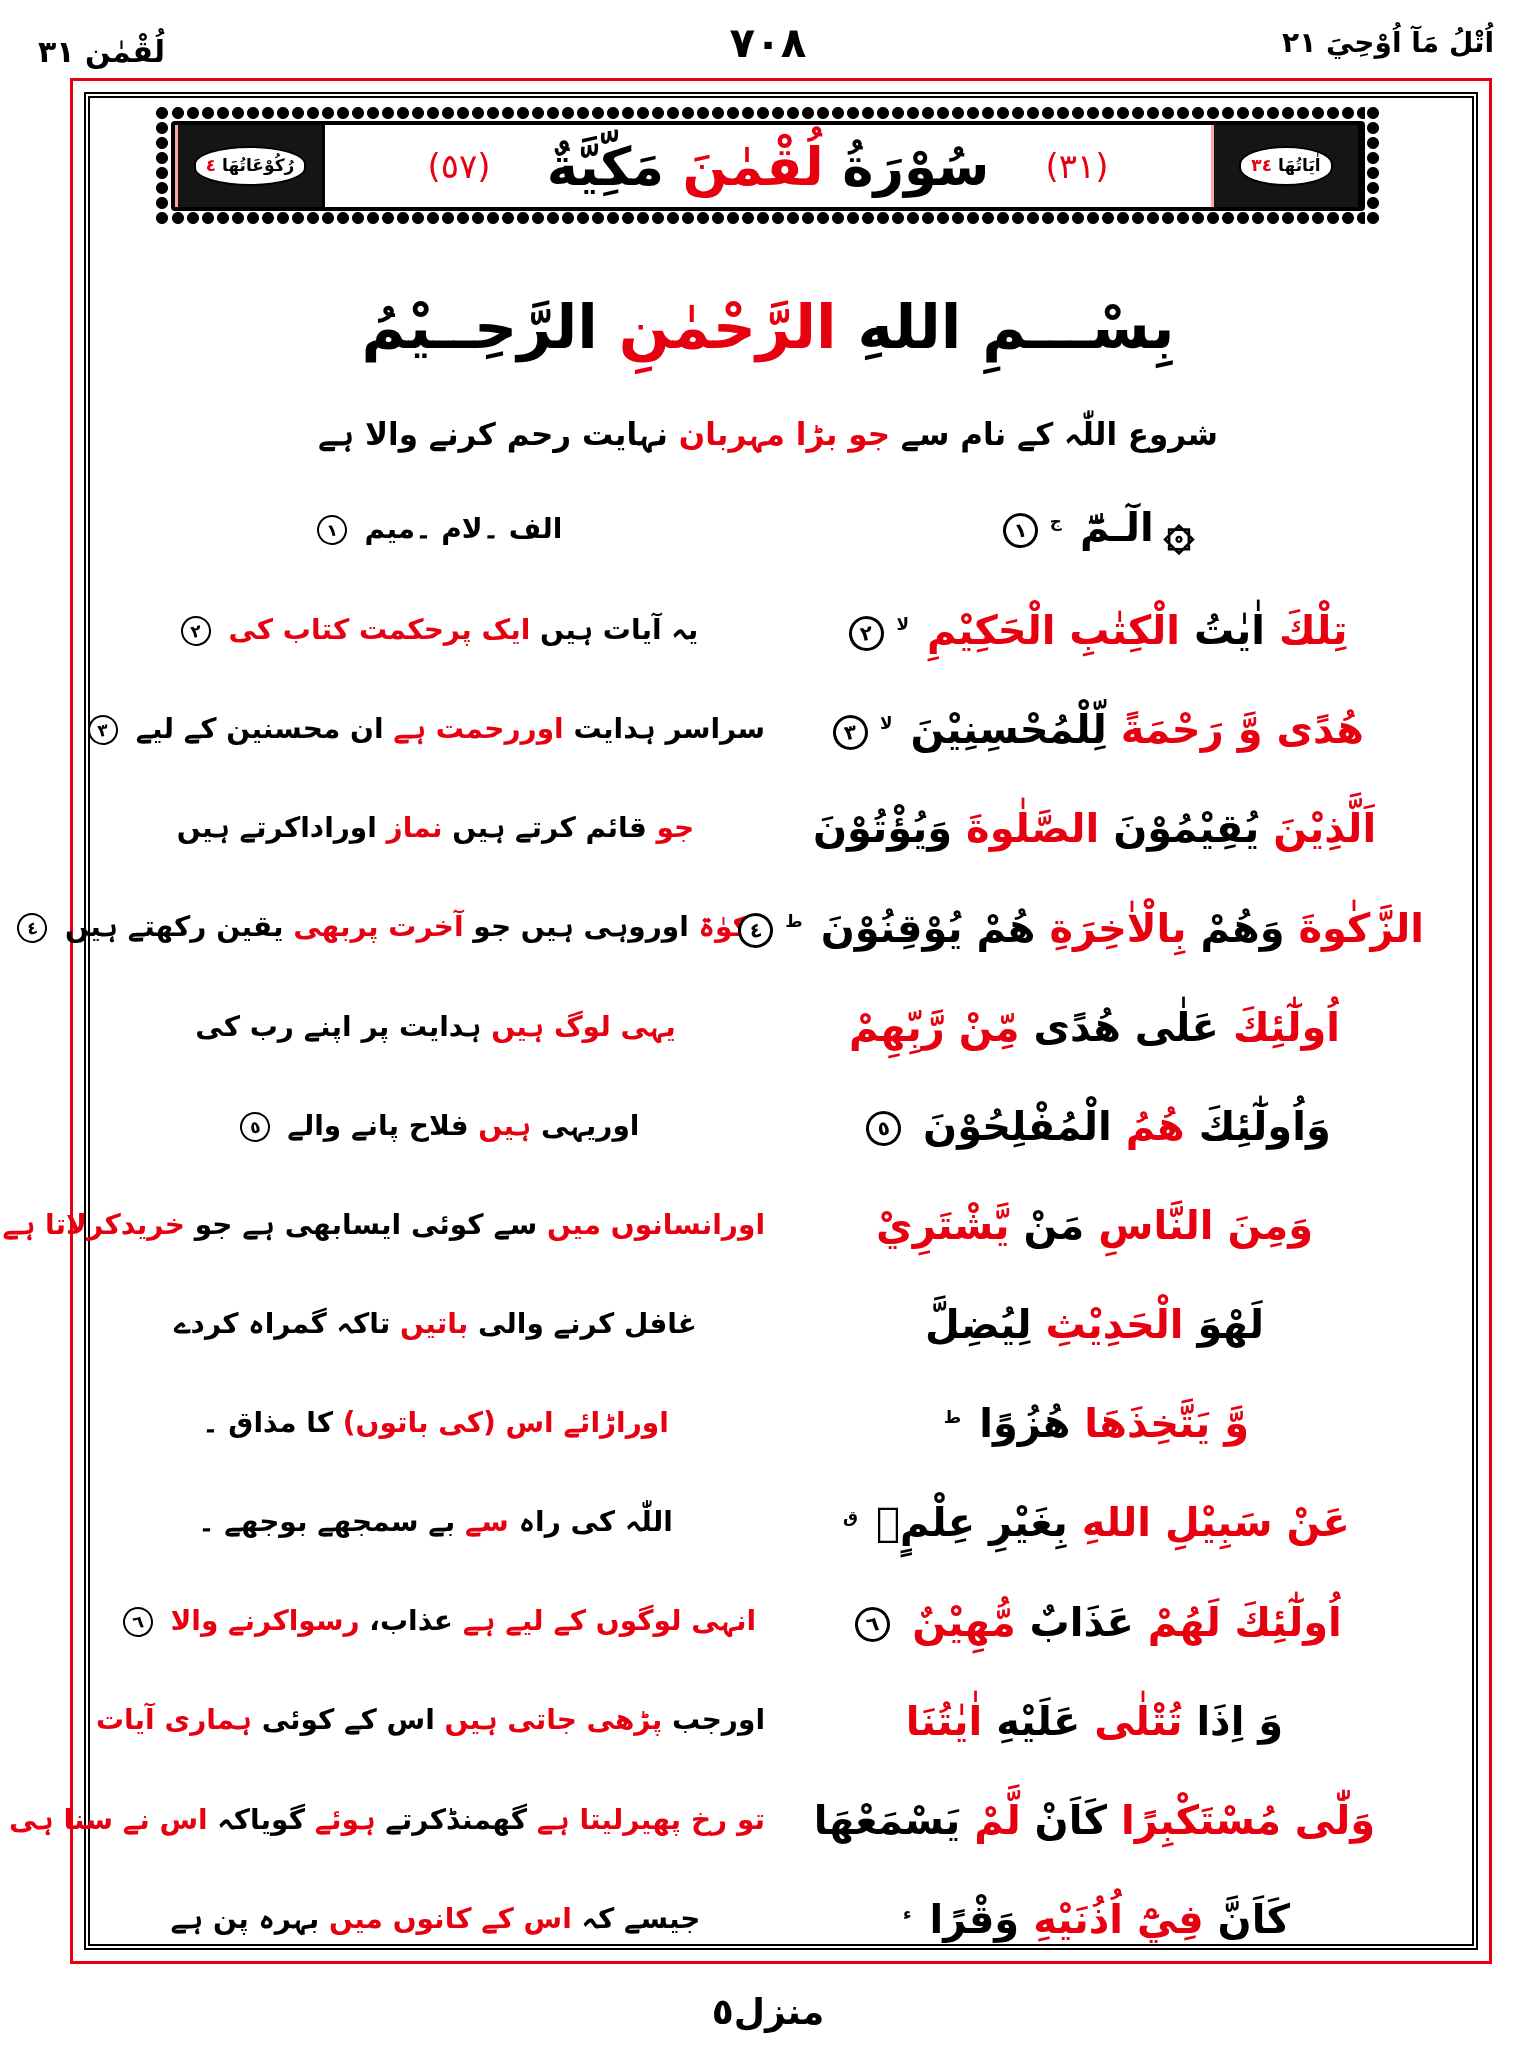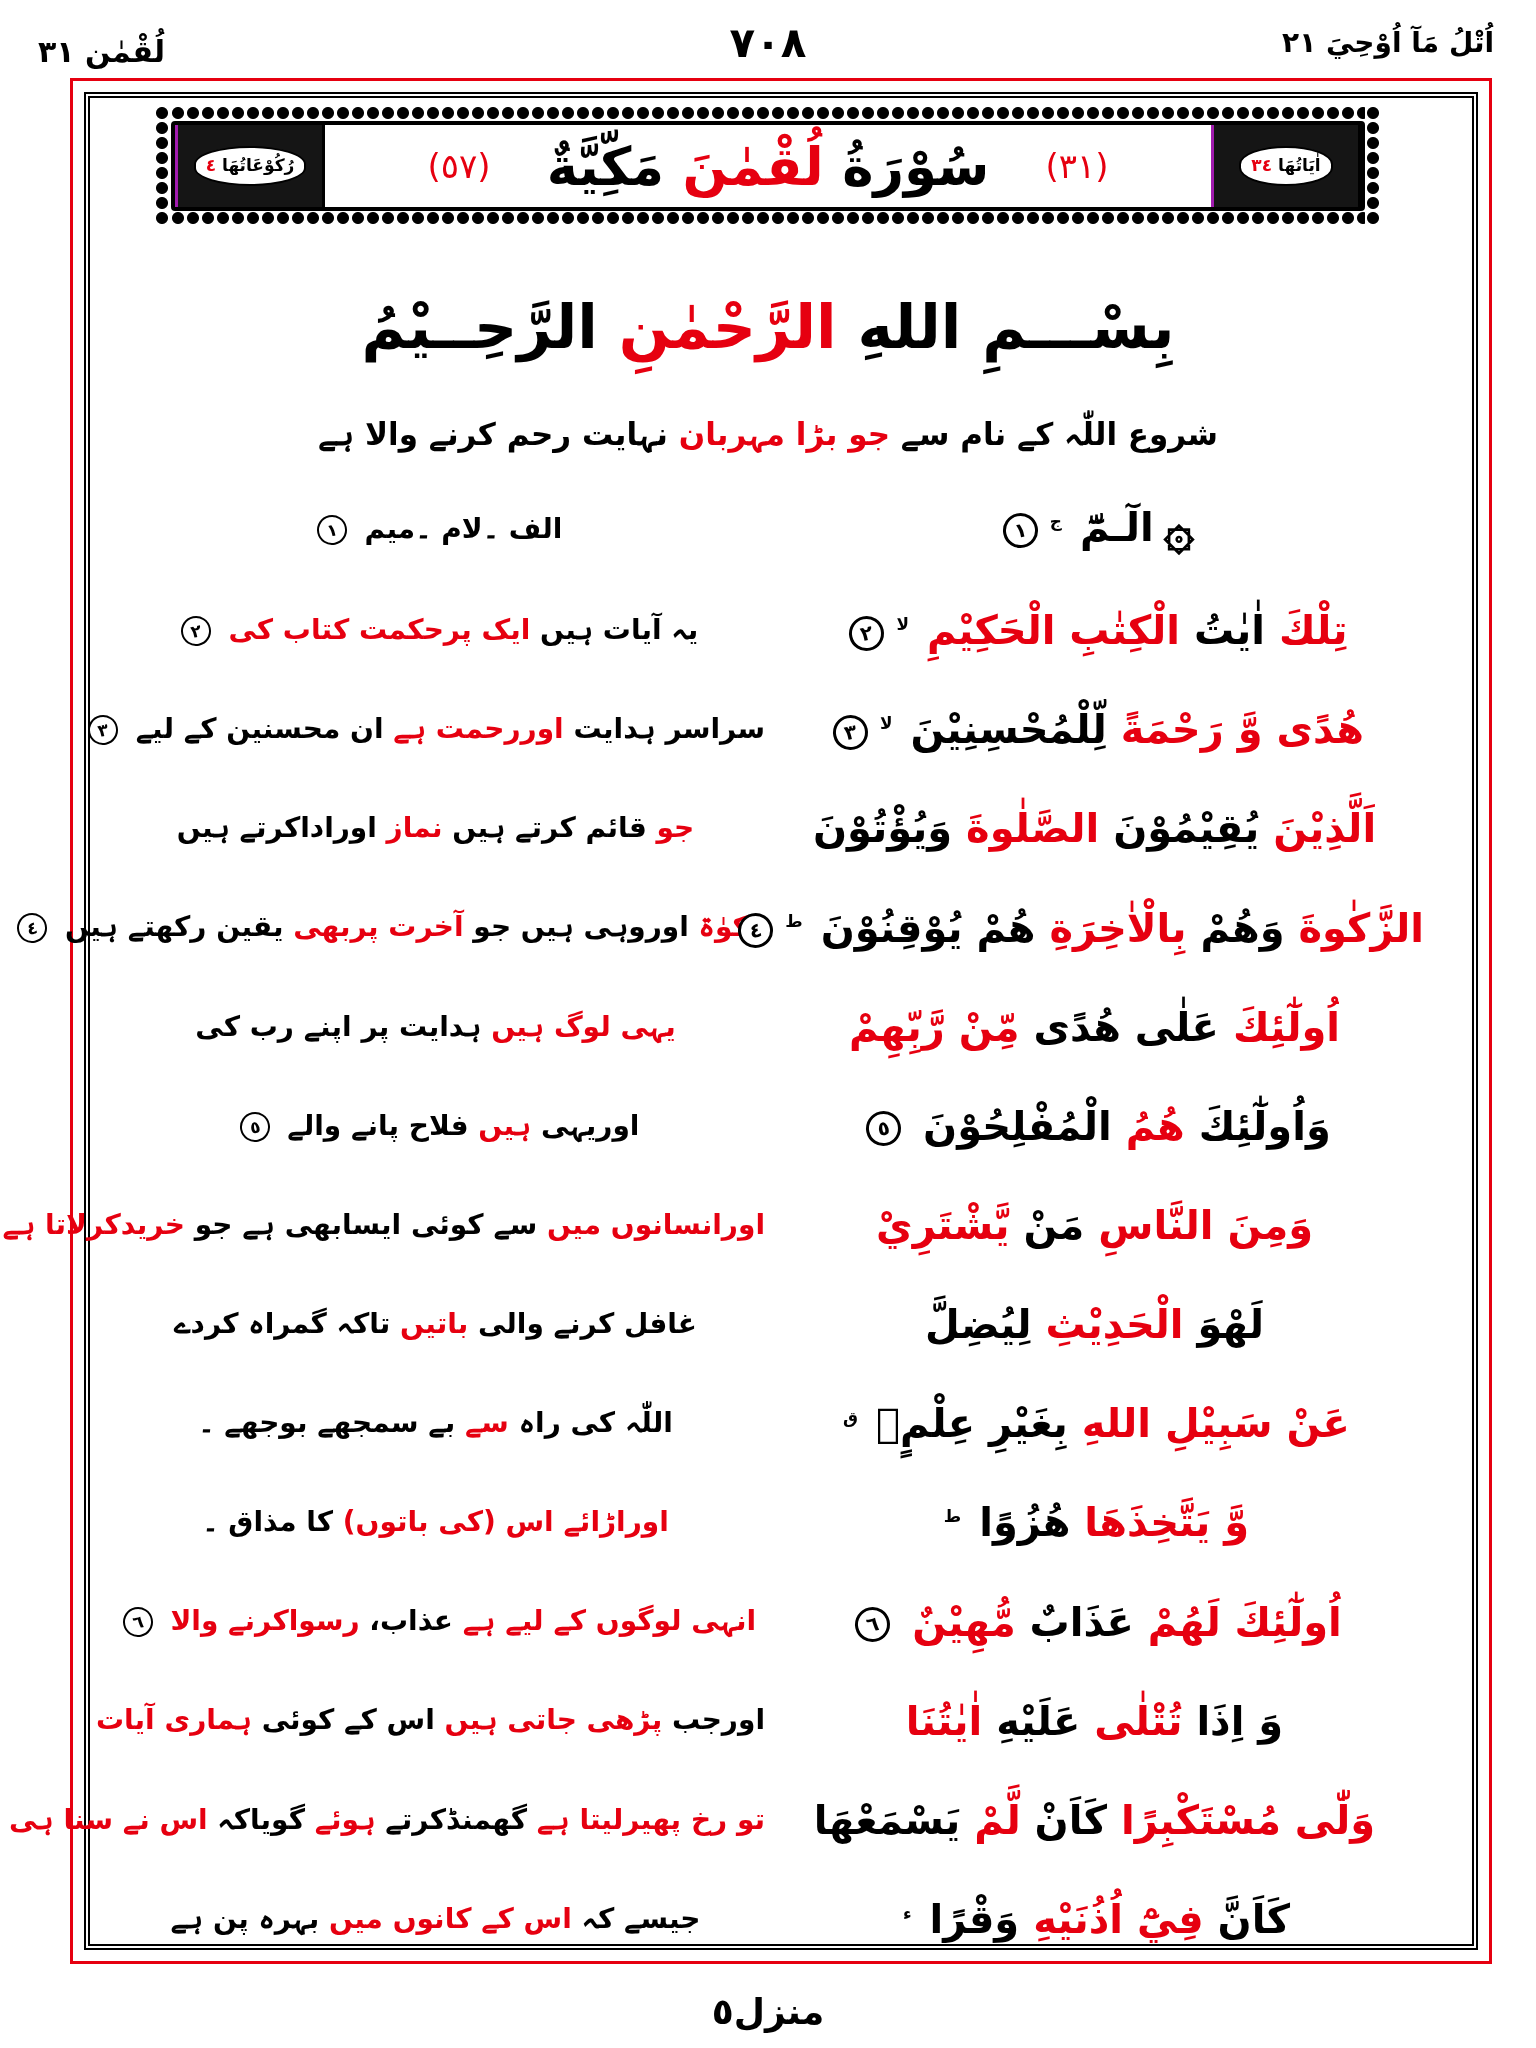--- a/index.html
+++ b/index.html
@@ -19,21 +19,21 @@
   
   .title-box{position:absolute;top:106px;left:50%;transform:translateX(-50%);width:1222px;height:120px;
     display:flex;flex-direction:column;background:#fff;padding:0 14px;}
   .bead-row{height:15px;background:radial-gradient(circle at 7px 7px,#000 5.5px,rgba(0,0,0,0) 6.5px);
     background-size:15px 15px;background-repeat:repeat-x;}
   .bead-col{position:absolute;top:0;bottom:0;width:15px;background:radial-gradient(circle at 7px 7px,#000 5.5px,rgba(0,0,0,0) 6.5px);
     background-size:15px 15px;background-repeat:repeat-y;}
   .bead-col.l{left:-2px;} .bead-col.r{right:-2px;}
   .title-band{flex:1;display:flex;direction:rtl;border:4px solid #000;border-radius:4px;overflow:hidden;}
   .cartouche{width:150px;background:#151515;display:flex;align-items:center;justify-content:center;
-    border-right:3px solid #000;border-left:3px solid #a21caf;}
+    border-right:3px solid #000;border-left:3px solid #fca5a5;}
   .medallion{background:#fff;border:2px solid #000;border-radius:50%/46%;padding:8px 10px;text-align:center;
     font-size:17px;font-weight:bold;line-height:1.15;direction:rtl;white-space:nowrap;}
   .title-field{flex:1;display:flex;align-items:center;justify-content:center;gap:56px;direction:rtl;background:#fff;}
   .tnum{font-size:34px;font-weight:normal;color:var(--red);}
   .ttl{font-size:53px;font-weight:bold;letter-spacing:1px;}
 
   
   .bismillah{position:absolute;top:292px;left:0;width:100%;text-align:center;font-size:60px;font-weight:bold;direction:rtl;}
   .bismillah-urdu{position:absolute;top:416px;left:0;width:100%;text-align:center;font-size:31px;font-weight:bold;direction:rtl;}
 
@@ -126,26 +126,26 @@
     </div>
     <div class="row">
       <div class="urdu-cell"><span class="seg-red">اورانسانوں میں </span><span class="seg-black">سے کوئی ایسابھی ہے جو </span><span class="seg-red">خریدکرلاتا ہے</span></div>
       <div class="arabic-cell"><span class="seg-red">وَمِنَ النَّاسِ </span><span class="seg-black">مَنْ </span><span class="seg-red">يَّشْتَرِيْ</span></div>
     </div>
     <div class="row">
       <div class="urdu-cell"><span class="seg-black">غافل کرنے والی </span><span class="seg-red">باتیں </span><span class="seg-black">تاکہ گمراہ کردے</span></div>
       <div class="arabic-cell"><span class="seg-black">لَهْوَ </span><span class="seg-red">الْحَدِيْثِ </span><span class="seg-black">لِيُضِلَّ</span></div>
     </div>
     <div class="row">
+      <div class="urdu-cell"><span class="seg-red">اوراڑائے اس (کی باتوں) </span><span class="seg-black">کا مذاق ۔</span></div>
+      <div class="arabic-cell"><span class="seg-red">وَّ يَتَّخِذَهَا </span><span class="seg-black">هُزُوًا </span><span class="sup seg-black">ط</span></div>
+    </div>
+    <div class="row">
       <div class="urdu-cell"><span class="seg-black">اللّٰہ کی راہ </span><span class="seg-red">سے </span><span class="seg-black">بے سمجھے بوجھے ۔</span></div>
       <div class="arabic-cell"><span class="seg-red">عَنْ سَبِيْلِ اللهِ </span><span class="seg-black">بِغَيْرِ عِلْمٍۖ </span><span class="sup seg-black">ق</span></div>
-    </div>
-    <div class="row">
-      <div class="urdu-cell"><span class="seg-red">اوراڑائے اس (کی باتوں) </span><span class="seg-black">کا مذاق ۔</span></div>
-      <div class="arabic-cell"><span class="seg-red">وَّ يَتَّخِذَهَا </span><span class="seg-black">هُزُوًا </span><span class="sup seg-black">ط</span></div>
     </div>
     <div class="row">
       <div class="urdu-cell"><span class="seg-red">انہی لوگوں کے لیے ہے </span><span class="seg-black">عذاب، </span><span class="seg-red">رسواکرنے والا </span><span class="marker">٦</span></div>
       <div class="arabic-cell"><span class="seg-red">اُولٰٓئِكَ لَهُمْ </span><span class="seg-black">عَذَابٌ </span><span class="seg-red">مُّهِيْنٌ </span><span class="marker">٦</span></div>
     </div>
     <div class="row">
       <div class="urdu-cell"><span class="seg-black">اورجب </span><span class="seg-red">پڑھی جاتی ہیں </span><span class="seg-black">اس کے کوئی </span><span class="seg-red">ہماری آیات</span></div>
       <div class="arabic-cell"><span class="seg-black">وَ اِذَا </span><span class="seg-red">تُتْلٰى </span><span class="seg-black">عَلَيْهِ </span><span class="seg-red">اٰيٰتُنَا</span></div>
     </div>
     <div class="row">

